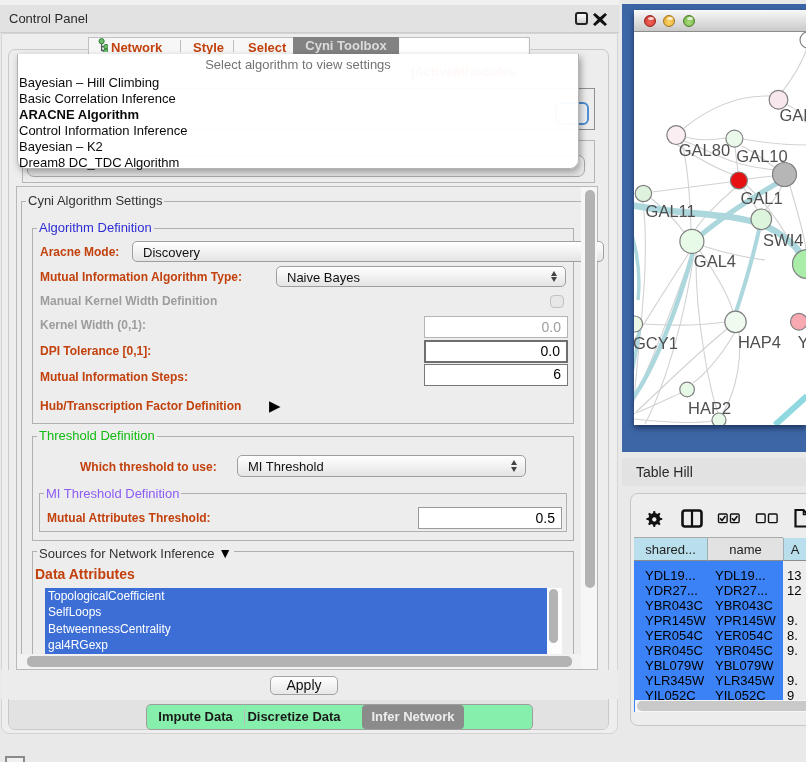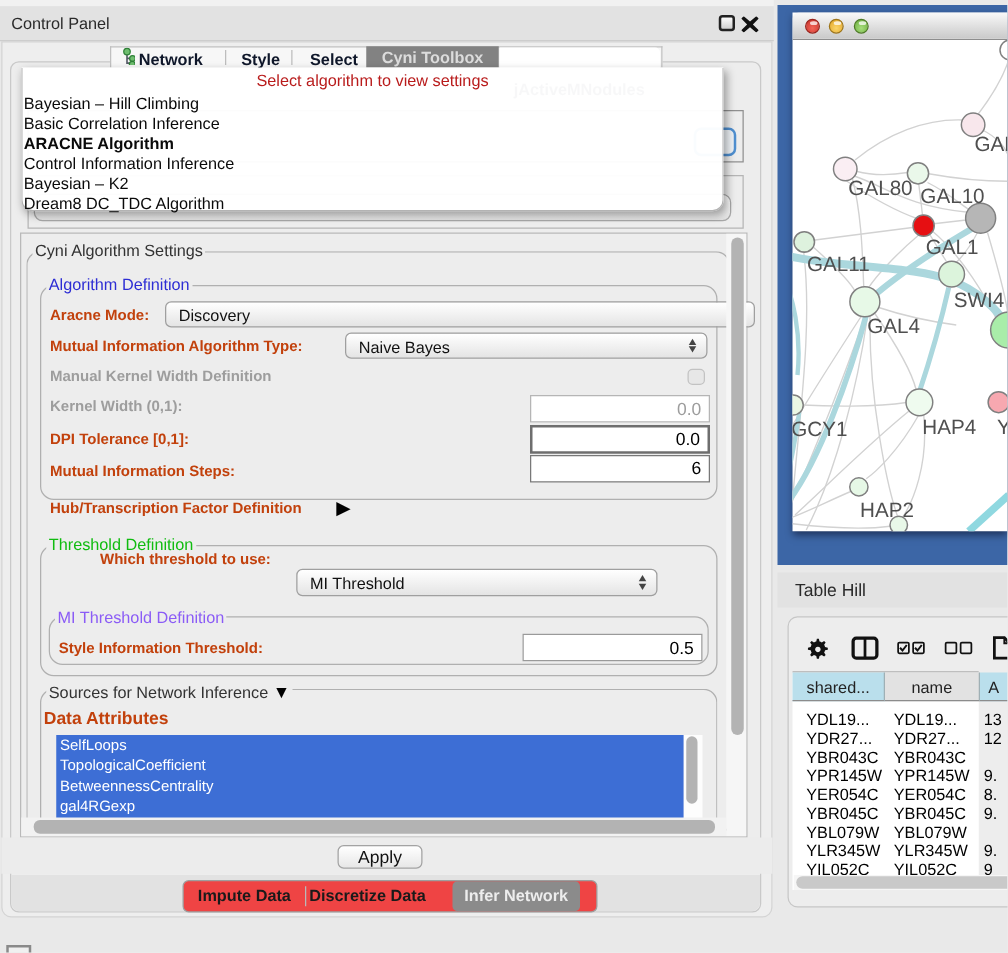--- a/index.html
+++ b/index.html
@@ -7,65 +7,65 @@
 body { background:#e9e9e9; font-family:"Liberation Sans", sans-serif; position:relative; }
 .abs { position:absolute; }
 .bold { font-weight:bold; }
 
 #cp-title { left:0; top:5px; width:619px; height:28px; background:#e2e2e2; border-bottom:1px solid #cdcdcd; }
 #cp-title .t { position:absolute; left:9px; top:6px; font-size:13px; color:#2a2a2a; }
 #cp-float { left:575px; top:12px; width:13px; height:13px; border:2px solid #222; border-radius:3px; background:linear-gradient(#fdfdfd,#cfcfcf); }
 
 #cp-body { left:1px; top:33px; width:617px; height:701px; background:#eeeeee; border:1px solid #d4d4d4; border-radius:0 0 8px 8px; }
 
-.tabrow { position:absolute; top:37px; height:17px; font-size:13px; font-weight:bold; color:#0f172a; background:#f7f7f7; border:1px solid #c0c0c0; border-bottom:none; }
+.tabrow { position:absolute; top:37px; height:17px; font-size:13px; font-weight:bold; color:#c2410c; background:#f7f7f7; border:1px solid #c0c0c0; border-bottom:none; }
 .tabrow .sep { position:absolute; top:2px; bottom:2px; width:1px; background:#bdbdbd; }
 .tabtxt { position:absolute; top:2px; }
 #tab-sel { position:absolute; background:#828282; color:#dcdcdc; text-align:center; }
 
 #combo-hidden1 { left:555px; top:101.5px; width:34px; height:23px; border:2.5px solid #4f8fd0; border-radius:6px; background:#eef2f6; }
 #combo-hidden2 { left:27px; top:155px; width:558px; height:22px; border:1px solid #a8a8a8; border-radius:7px; background:linear-gradient(#ffffff,#e2e2e2); }
 
 #popup { left:17px; top:54px; width:562px; height:115px; background:rgba(255,255,255,0.97); border:1px solid #b3b3b3; border-top:none; border-radius:0 0 9px 9px; box-shadow:2px 3px 7px rgba(0,0,0,0.35); }
-#popup .hint { position:absolute; top:3px; width:100%; text-align:center; color:#b91c1c; font-size:13px; }
+#popup .hint { position:absolute; top:3px; width:100%; text-align:center; color:#737373; font-size:13px; }
 #popup .it { position:absolute; left:1px; font-size:13px; color:#0a0a0a; white-space:nowrap; }
 
 #spane { left:16px; top:186px; width:582px; height:484px; border:1px solid #b9b9b9; background:#ededed; }
-.group { position:absolute; border:1px solid #b0b0b0; border-radius:11px; }
+.group { position:absolute; border:1px solid #b0b0b0; border-radius:0; }
 .gtitle { position:absolute; top:-9px; left:4px; background:#ededed; padding:0 2px; font-size:13px; white-space:nowrap; }
 .lbl { position:absolute; font-size:12px; font-weight:bold; color:#c2410c; white-space:nowrap; }
 .lbl.dis { color:#9d9d9d; }
 .combo { position:absolute; border:1px solid #9f9f9f; border-radius:5px; background:linear-gradient(#ffffff,#e4e4e4); font-size:13px; color:#111; }
 .combo .cv { position:absolute; left:10px; top:3px; }
 .arup { position:absolute; right:8px; top:4px; width:0; height:0; border-left:3.5px solid transparent; border-right:3.5px solid transparent; border-bottom:5px solid #444; }
 .ardn { position:absolute; right:8px; bottom:4px; width:0; height:0; border-left:3.5px solid transparent; border-right:3.5px solid transparent; border-top:5px solid #444; }
 .fld { position:absolute; background:#fff; font-size:14px; text-align:right; padding-right:6px; color:#000; }
 
 #dlist { left:45px; top:588px; width:502px; height:69px; background:#3d6ed5; color:#fff; font-size:12px; }
 #dlist div { padding-left:3px; height:16.4px; line-height:16.4px; }
 
 .thumbv { position:absolute; background:#b3b3b3; border-radius:5px; }
 
 #applyrow { left:1px; top:670px; width:617px; height:29px; background:#ececec; }
 #applybtn { left:270px; top:676px; width:68px; height:19px; border:1px solid #a3a3a3; border-radius:5px; background:linear-gradient(#ffffff,#e7e7e7); text-align:center; font-size:14px; color:#111; line-height:17px; }
-#btabs { left:146px; top:704px; width:332px; height:26px; border:1px solid #9e9e9e; border-radius:5px; background:#ef4444; font-size:13px; font-weight:bold; color:#1a1a1a; }
+#btabs { left:146px; top:704px; width:387px; height:26px; border:1px solid #9e9e9e; border-radius:5px; background:#86efac; font-size:13px; font-weight:bold; color:#1a1a1a; }
 #btabs .seg { position:absolute; top:0; height:24px; text-align:center; line-height:24px; }
 #btabs .ssep { position:absolute; top:4px; bottom:4px; width:1px; background:#b9b9b9; }
 #btab-sel { left:362px; top:705px; width:102px; height:24px; background:#8b8b8b; color:#ededed; text-align:center; line-height:24px; border-radius:4px; font-size:13px; font-weight:bold; }
 
 #net-frame { left:622px; top:4px; width:184px; height:448px; background:#3c66a6; }
 #mac-win { left:634px; top:10px; width:172px; height:415px; background:#fff; box-shadow:0 3px 6px rgba(0,0,20,0.5); }
 #mac-bar { left:0; top:0; width:172px; height:22px; background:linear-gradient(#f9f9f9,#c9c9c9); border-bottom:1px solid #8d8d8d; border-radius:5px 0 0 0; }
 .tl { position:absolute; top:15px; width:12px; height:12px; border-radius:50%; }
 .tl::after { content:""; position:absolute; left:2.5px; top:0.8px; width:6px; height:3.5px; border-radius:50%; background:rgba(255,255,255,0.75); }
 
 #tp-bar { left:622px; top:458px; width:184px; height:28px; background:#e2e2e2; }
 #tp-bar .t { position:absolute; left:14px; top:6px; font-size:14px; color:#2a2a2a; }
 #tbl-box { left:630px; top:493px; width:180px; height:233px; background:#ededed; border:1px solid #c6c6c6; border-radius:8px 0 0 8px; }
-#tbl { left:634px; top:537px; width:149px; height:175px; background:#ffffff; border-top:1px solid #aaa; }
+#tbl { left:634px; top:537px; width:149px; height:175px; background:#3b82f6; border-top:1px solid #aaa; }
 .hc { position:absolute; top:0; height:23px; font-size:13px; color:#222; text-align:center; line-height:23px; border-right:1px solid #9fb0b5; border-bottom:1px solid #8c8c8c; }
 .trow { position:absolute; font-size:13px; color:#000; white-space:nowrap; }
 </style>
 </head>
 <body>
 
 <div class="abs" style="left:0; top:0; width:619px; height:5px; background:#f1f1f1;"></div>
 <div class="abs" style="left:610px; top:330px; width:7px; height:10px; color:#8a8a8a; font-size:9px;">⌃</div>
 <div class="abs" id="cp-body"></div>
 <div class="abs" style="left:8px; top:49px; width:601px; height:681px; border:1px solid #c9c9c9; border-radius:7px; background:#ededed;"></div>
@@ -106,21 +106,21 @@
   <div class="it" style="top:69px;">Control Information Inference</div>
   <div class="it" style="top:85px;">Bayesian – K2</div>
   <div class="it" style="top:101px;">Dream8 DC_TDC Algorithm</div>
 </div>
 
 <div class="abs" id="spane"></div>
 <div class="abs group" style="left:21px; top:201px; width:563px; height:467px; border-bottom:none;">
   <span class="gtitle" style="color:#333;">Cyni Algorithm Settings</span>
 </div>
 
-<div class="abs group" style="left:32px; top:228px; width:542px; height:172px;">
+<div class="abs group" style="left:32px; top:228px; width:542px; height:196px;">
   <span class="gtitle" style="color:#2d2dd4;">Algorithm Definition</span>
 </div>
 <div class="abs lbl" style="left:40px; top:245px;">Aracne Mode:</div>
 <div class="abs combo" style="left:132px; top:241px; width:472px; height:21px;">
     <span class="cv">Discovery</span>
     <span class="arup"></span>
     <span class="ardn"></span>
   </div>
 <div class="abs lbl" style="left:40px; top:270px;">Mutual Information Algorithm Type:</div>
 <div class="abs combo" style="left:276px; top:266px; width:290px; height:21px;">
@@ -136,39 +136,39 @@
 <div class="abs fld" style="left:424px; top:340px; width:144px; height:23px; border:2px solid #6e6e6e; line-height:19px;">0.0</div>
 <div class="abs lbl" style="left:40px; top:370px;">Mutual Information Steps:</div>
 <div class="abs fld" style="left:424px; top:364px; width:144px; height:22px; border:1.5px solid #787878; line-height:19px;">6</div>
 
 <div class="abs lbl" style="left:40px; top:399px;">Hub/Transcription Factor Definition</div>
 <div class="abs" style="left:269px; top:397px; font-size:15px; color:#000;">▶</div>
 
 <div class="abs group" style="left:32px; top:436px; width:542px; height:105px;">
   <span class="gtitle" style="color:#10bc10;">Threshold Definition</span>
 </div>
-<div class="abs lbl" style="left:80px; top:440px;text-align:right;">Which threshold to use:</div>
+<div class="abs lbl" style="left:80px; top:460px;text-align:right;">Which threshold to use:</div>
 <div class="abs combo" style="left:237px; top:455px; width:289px; height:22px;">
     <span class="cv">MI Threshold</span>
     <span class="arup"></span>
     <span class="ardn"></span>
   </div>
 <div class="abs group" style="left:39px; top:493px; width:528px; height:39px;">
   <span class="gtitle" style="color:#8b5cf6; top:-8px;">MI Threshold Definition</span>
 </div>
-<div class="abs lbl" style="left:47px; top:511px;">Style Information Threshold:</div>
+<div class="abs lbl" style="left:47px; top:511px;">Mutual Attributes Threshold:</div>
 <div class="abs fld" style="left:418px; top:507px; width:144px; height:22px; border:1px solid #9a9a9a; line-height:20px;">0.5</div>
 
 <div class="abs group" style="left:32px; top:551px; width:542px; height:116px; border-bottom:none;">
   <span class="gtitle" style="color:#333; font-weight:normal; top:-7px; font-size:13px;">Sources for Network Inference <span style="font-size:14px; color:#000;">▼</span></span>
 </div>
 <div class="abs lbl" style="left:35px; top:566px; font-size:14px;">Data Attributes</div>
 <div class="abs" id="dlist">
+  <div>TopologicalCoefficient</div>
   <div>SelfLoops</div>
-  <div>TopologicalCoefficient</div>
   <div>BetweennessCentrality</div>
   <div>gal4RGexp</div>
 </div>
 <div class="abs" style="left:547px; top:588px; width:15px; height:69px; background:#fdfdfd;"></div>
 <div class="abs thumbv" style="left:549px; top:589px; width:9px; height:54px;"></div>
 
 <div class="abs" style="left:581px; top:187px; width:16px; height:482px; background:#f6f6f6;"></div>
 <div class="abs thumbv" style="left:585px; top:190px; width:10px; height:398px;"></div>
 <div class="abs" style="left:17px; top:654px; width:564px; height:15px; background:#f2f2f2;"></div>
 <div class="abs thumbv" style="left:27px; top:656px; width:545px; height:11px;"></div>

